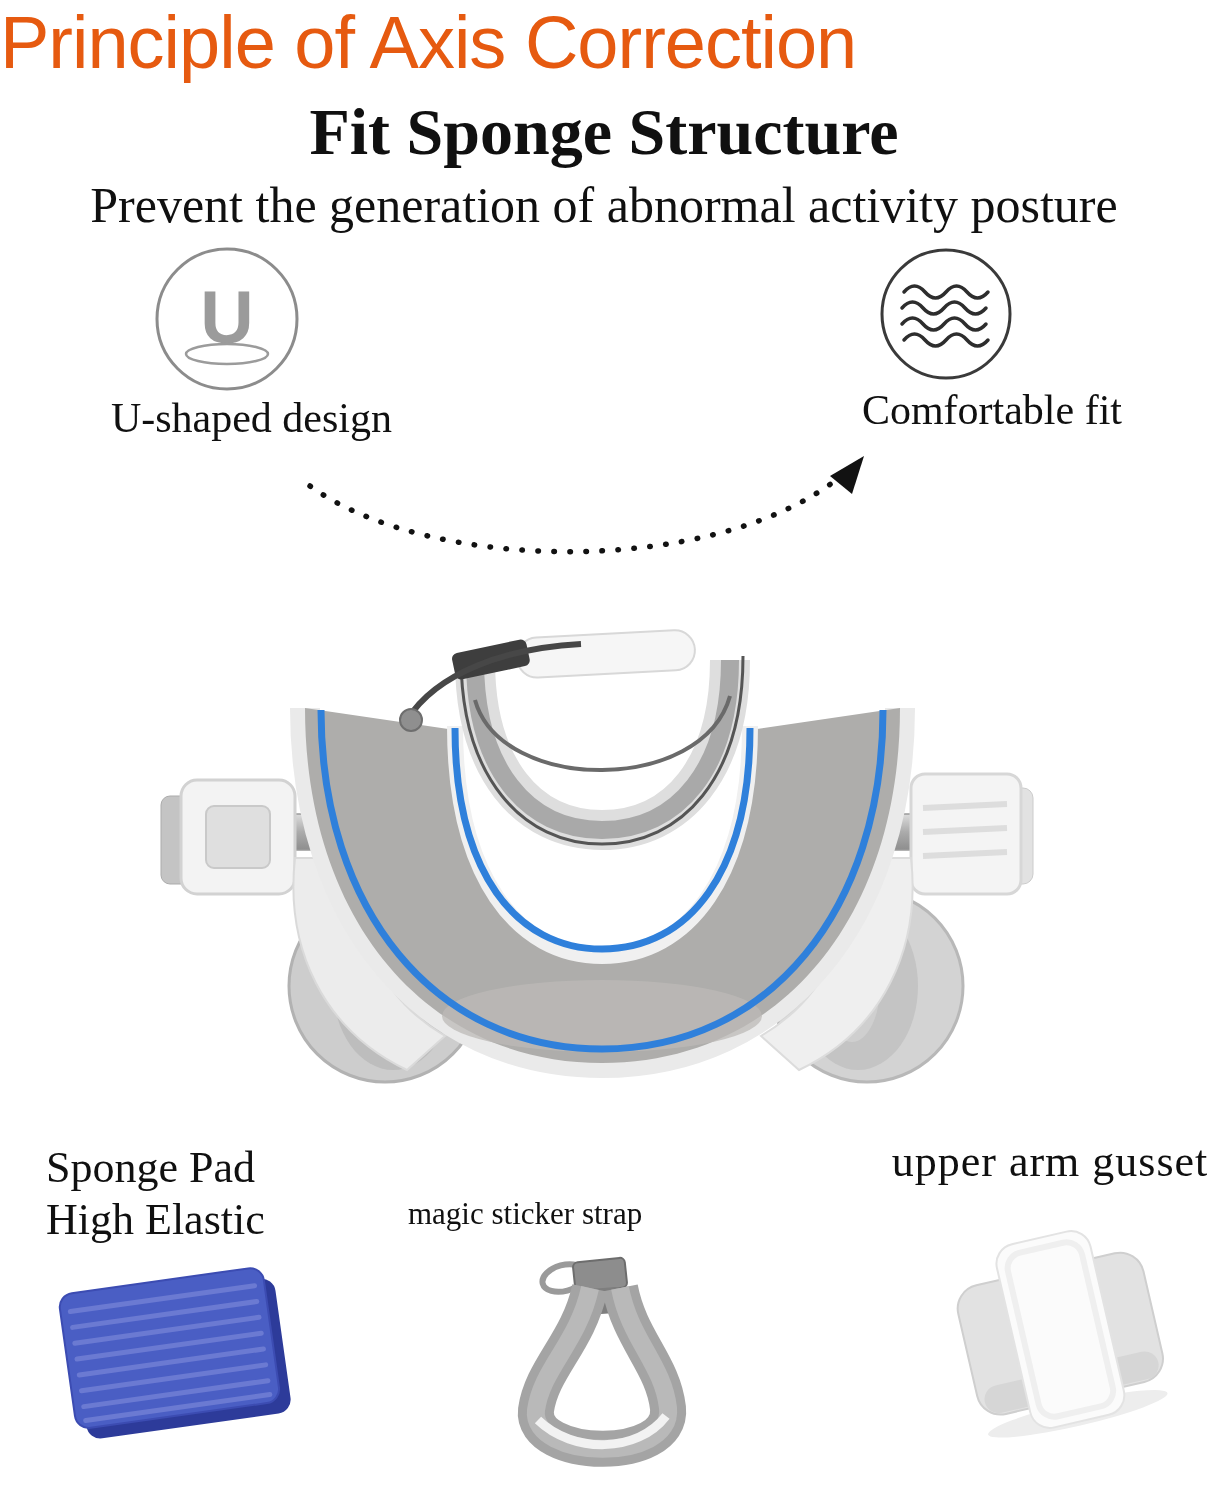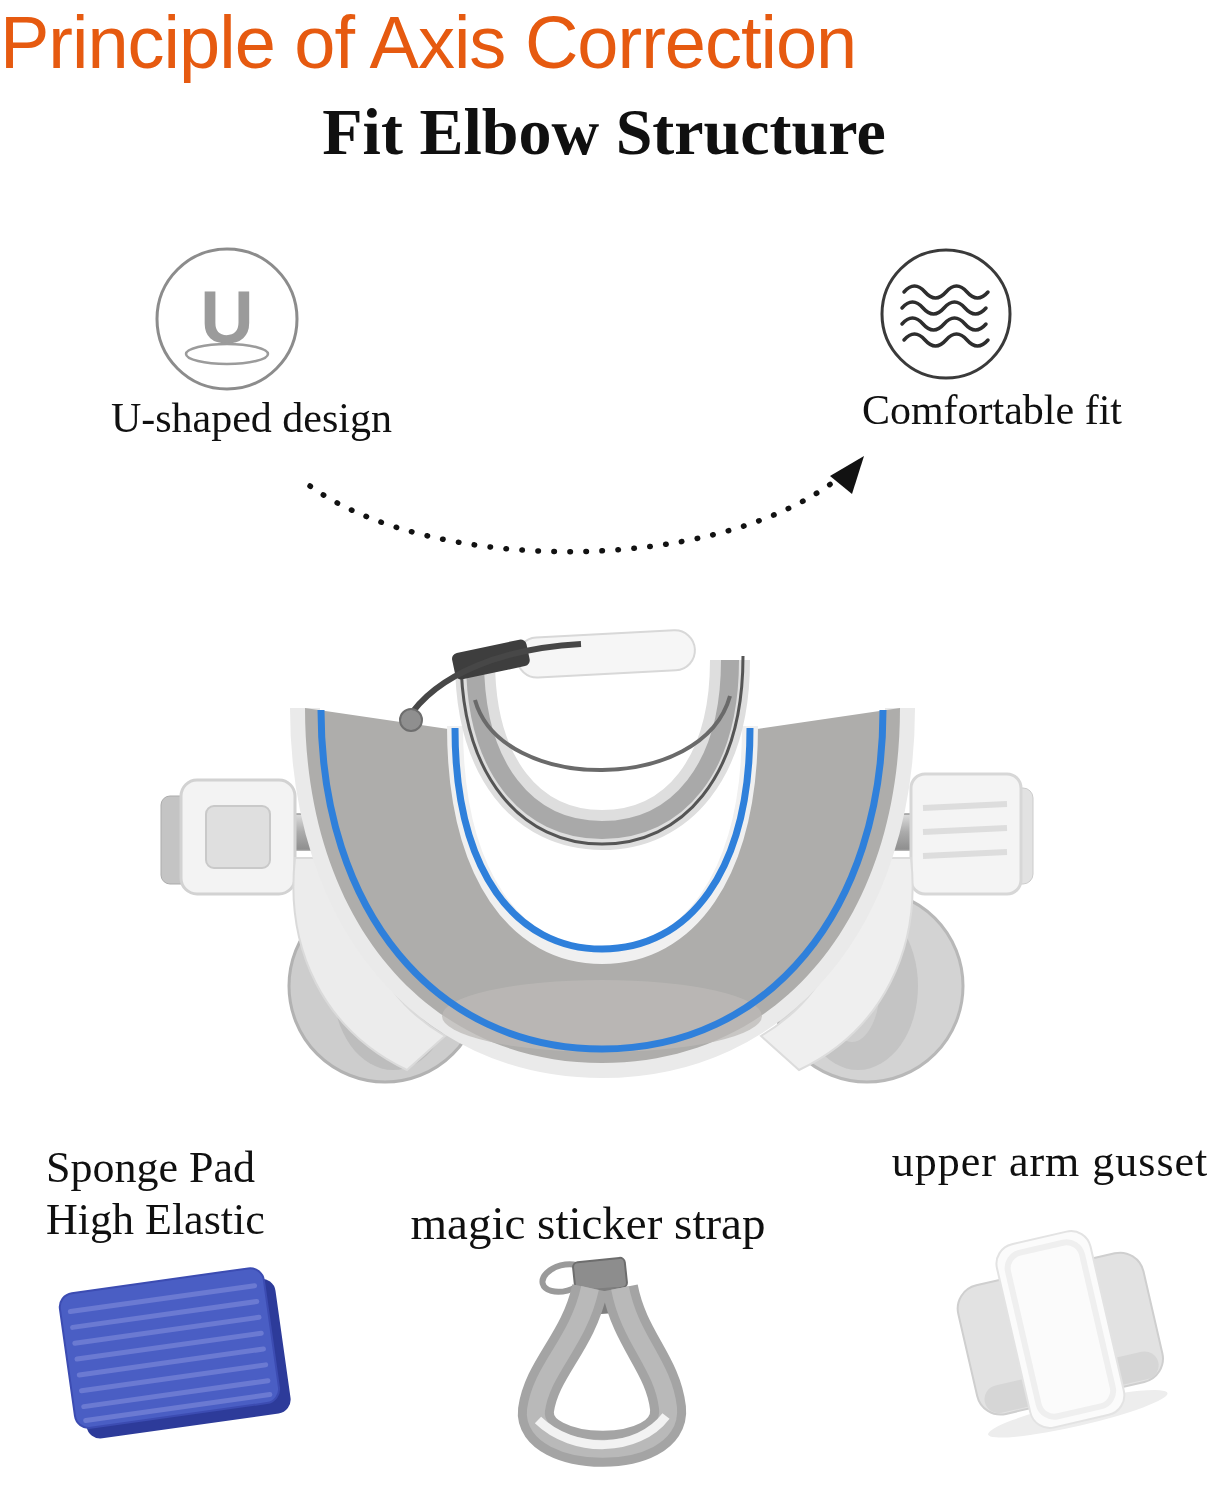--- a/index.html
+++ b/index.html
@@ -11,33 +11,34 @@
          font-size:74px;letter-spacing:-1px;color:var(--title-orange,#e65a10);white-space:nowrap}
   .subtitle{position:absolute;top:94px;left:0;width:100%;text-align:center;
             font-weight:700;font-size:66px;white-space:nowrap}
   .tagline{position:absolute;top:176px;left:0;width:100%;text-align:center;
            font-size:50px;white-space:nowrap}
   .feature-label{position:absolute;font-size:42px;text-align:right;white-space:nowrap}
   .label-u{left:58px;top:394px;width:334px}
   .label-comfort{left:832px;top:386px;width:290px}
   .part-label{position:absolute;font-size:44px;line-height:1.18;white-space:nowrap}
   .label-sponge{left:46px;top:1142px;text-align:left}
-  .label-strap{left:408px;top:1196px;width:360px;text-align:center;font-size:47px}
+  .label-strap{left:408px;top:1196px;width:360px;text-align:left;font-size:31px}
   .label-gusset{left:888px;top:1136px;width:324px;text-align:center;letter-spacing:1px}
   svg{display:block}
   .trim{stroke:var(--trim-blue,#2f80db)}
   .pad-top{fill:var(--pad-blue,#4a5ec4)}
 </style>
 </head>
 <body>
 
 <div class="page">
 
   <div class="title">Principle of Axis Correction</div>
-  <div class="subtitle">Fit Elbow Structure</div>
+  <div class="subtitle">Fit Sponge Structure</div>
+  <div class="tagline">Prevent the generation of abnormal activity posture</div>
 
   <svg class="abs" style="left:152px;top:244px" width="150" height="150" viewBox="0 0 150 150">
     <circle cx="75" cy="75" r="70" fill="#ffffff" stroke="#8c8c8c" stroke-width="3"></circle>
     <text x="75" y="99" text-anchor="middle" font-family="Liberation Sans, DejaVu Sans, sans-serif" font-size="74" font-weight="bold" fill="#9b9b9b">U</text>
     <ellipse cx="75" cy="110" rx="41" ry="10" fill="none" stroke="#9b9b9b" stroke-width="2.5"></ellipse>
   </svg>
   <div class="feature-label label-u">U-shaped design</div>
 
   <svg class="abs" style="left:878px;top:246px" width="136" height="136" viewBox="0 0 136 136">
     <circle cx="68" cy="68" r="64" fill="#ffffff" stroke="#3a3a3a" stroke-width="3"></circle>

